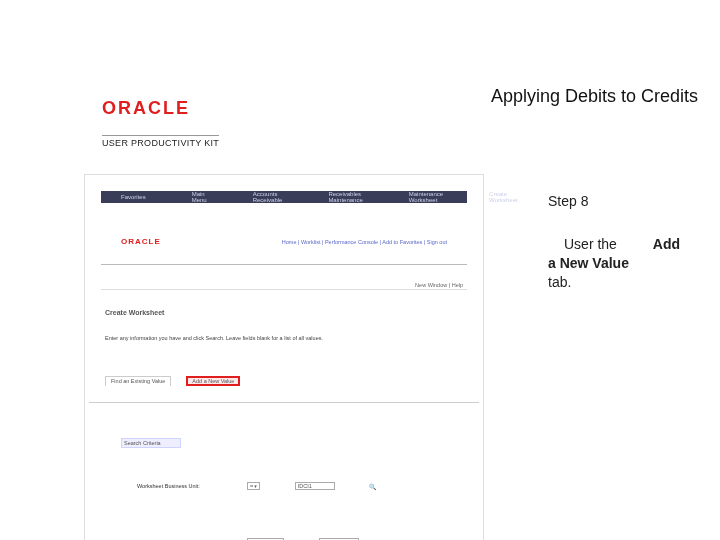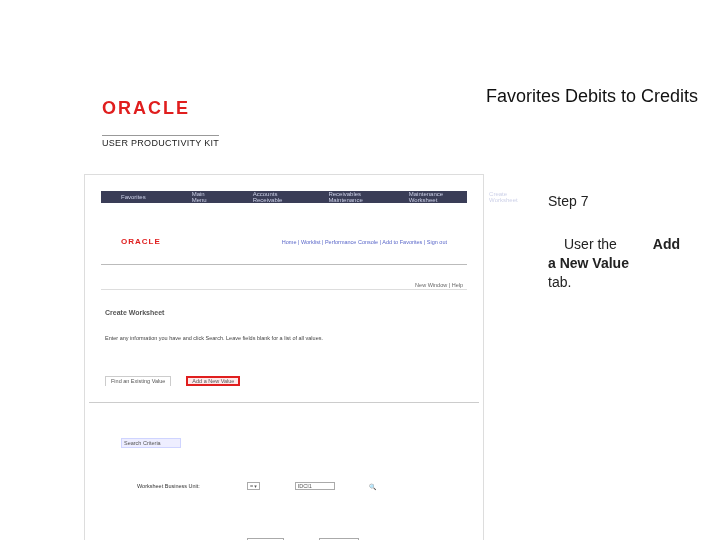--- a/index.html
+++ b/index.html
@@ -123,21 +123,21 @@
   .instr-text b { font-weight:700; }
 </style>
 </head>
 <body>
 
 <div class="header">
   <div class="logo">
     <div class="oracle-word">ORACLE</div>
     <div class="oracle-sub">USER PRODUCTIVITY KIT</div>
   </div>
-  <div class="title">Favorites Debits to Credits</div>
+  <div class="title">Applying Debits to Credits</div>
 </div>
 
 <div class="body-row">
 
   <div class="screenshot">
     <div class="ss-topbar">
       <span>Favorites</span>
       <span>Main Menu</span>
       <span>Accounts Receivable</span>
       <span>Receivables Maintenance</span>
@@ -185,19 +185,19 @@
       <span class="ss-link">Basic Search</span>
       <span class="ss-link">Save Search Criteria</span>
     </div>
     <div class="ss-footer">
       <span>Find an Existing Value</span>
       <span class="highlight-btn">Add a New Value</span>
     </div>
   </div>
 
   <div class="instructions">
-    <div class="step-label">Step 7</div>
+    <div class="step-label">Step 8</div>
     <div class="instr-text">
       <span>User the </span><b>Add a New Value</b><span> tab.</span>
     </div>
   </div>
 
 </div>
 
 </body></html>

